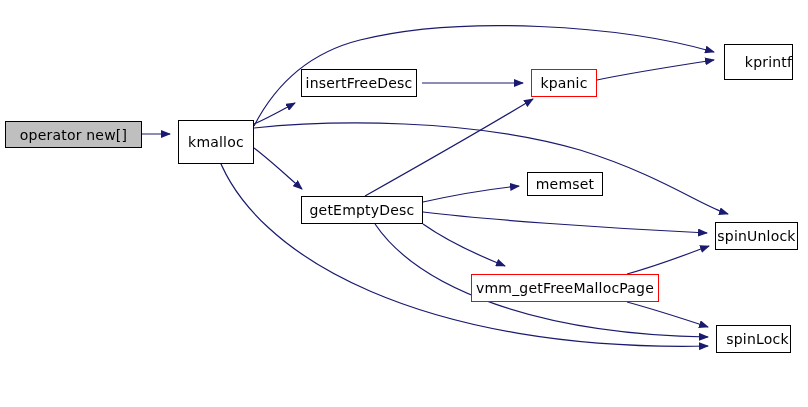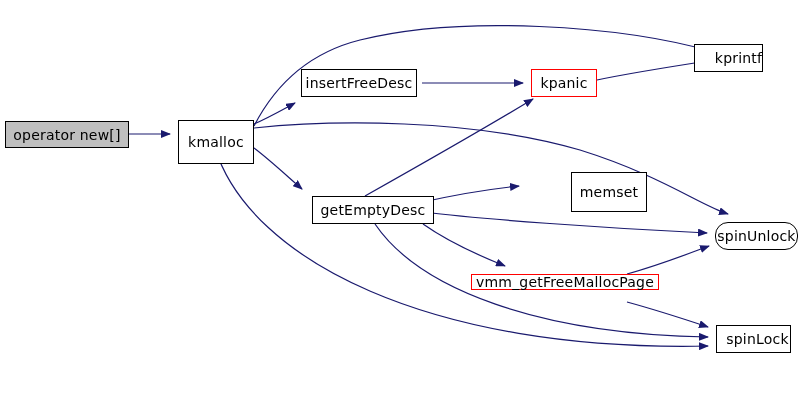--- a/index.html
+++ b/index.html
@@ -73,44 +73,44 @@
         <path d="M 423,202 C 450,196 490,189 519,186" fill="none" stroke="#1a1a6e" stroke-width="1.2" marker-end="url(#arrowhead)"></path>
         <path d="M 423,212 C 480,219 600,228 707,233" fill="none" stroke="#1a1a6e" stroke-width="1.2" marker-end="url(#arrowhead)"></path>
         <path d="M 423,224 C 440,236 470,252 505,266" fill="none" stroke="#1a1a6e" stroke-width="1.2" marker-end="url(#arrowhead)"></path>
         <path d="M 627,274 C 660,265 690,253 709,246" fill="none" stroke="#1a1a6e" stroke-width="1.2" marker-end="url(#arrowhead)"></path>
         <path d="M 627,302 C 660,311 690,321 708,327" fill="none" stroke="#1a1a6e" stroke-width="1.2" marker-end="url(#arrowhead)"></path>
         <path d="M 375,224 C 420,290 540,334 708,337" fill="none" stroke="#1a1a6e" stroke-width="1.2" marker-end="url(#arrowhead)"></path>
         <path d="M 215,148 C 250,260 430,352 708,346" fill="none" stroke="#1a1a6e" stroke-width="1.2" marker-end="url(#arrowhead)"></path>
       </g>
   </svg>
   <div id="node-group">
-      <div class="node root" style="left: 5px; top: 121px; width: 124px; height: 27px;">
+      <div class="node root" style="left: 5px; top: 121px; width: 137px; height: 27px;">
         <span class="node-label">operator new[]</span>
       </div>
       <div class="node" style="left: 178px; top: 120px; width: 76px; height: 44px;">
         <span class="node-label">kmalloc</span>
       </div>
       <div class="node" style="left: 301px; top: 69px; width: 116px; height: 28px;">
         <span class="node-label">insertFreeDesc</span>
       </div>
       <div class="node highlight" style="left: 531px; top: 69px; width: 66px; height: 28px;">
         <span class="node-label">kpanic</span>
       </div>
-      <div class="node" style="left: 694px; top: 44px; width: 69px; height: 28px; padding-left: 20px;">
+      <div class="node" style="left: 724px; top: 44px; width: 69px; height: 36px; padding-left: 20px;">
         <span class="node-label">kprintf</span>
       </div>
-      <div class="node" style="left: 312px; top: 196px; width: 122px; height: 28px;">
+      <div class="node" style="left: 301px; top: 196px; width: 122px; height: 28px;">
         <span class="node-label">getEmptyDesc</span>
       </div>
-      <div class="node" style="left: 527px; top: 172px; width: 76px; height: 40px; margin-left: 44px;">
+      <div class="node" style="left: 527px; top: 172px; width: 76px; height: 24px;">
         <span class="node-label">memset</span>
       </div>
-      <div class="node" style="left: 715px; top: 222px; width: 83px; height: 28px; border-radius: 13px;">
+      <div class="node" style="left: 715px; top: 222px; width: 83px; height: 28px;">
         <span class="node-label">spinUnlock</span>
       </div>
-      <div class="node highlight" style="left: 471px; top: 274px; width: 188px; height: 16px;">
+      <div class="node highlight" style="left: 471px; top: 274px; width: 188px; height: 28px;">
         <span class="node-label">vmm_getFreeMallocPage</span>
       </div>
       <div class="node" style="left: 716px; top: 325px; width: 75px; height: 28px; padding-left: 8px;">
         <span class="node-label">spinLock</span>
       </div>
     </div>
 </div>
 
 </body></html>

